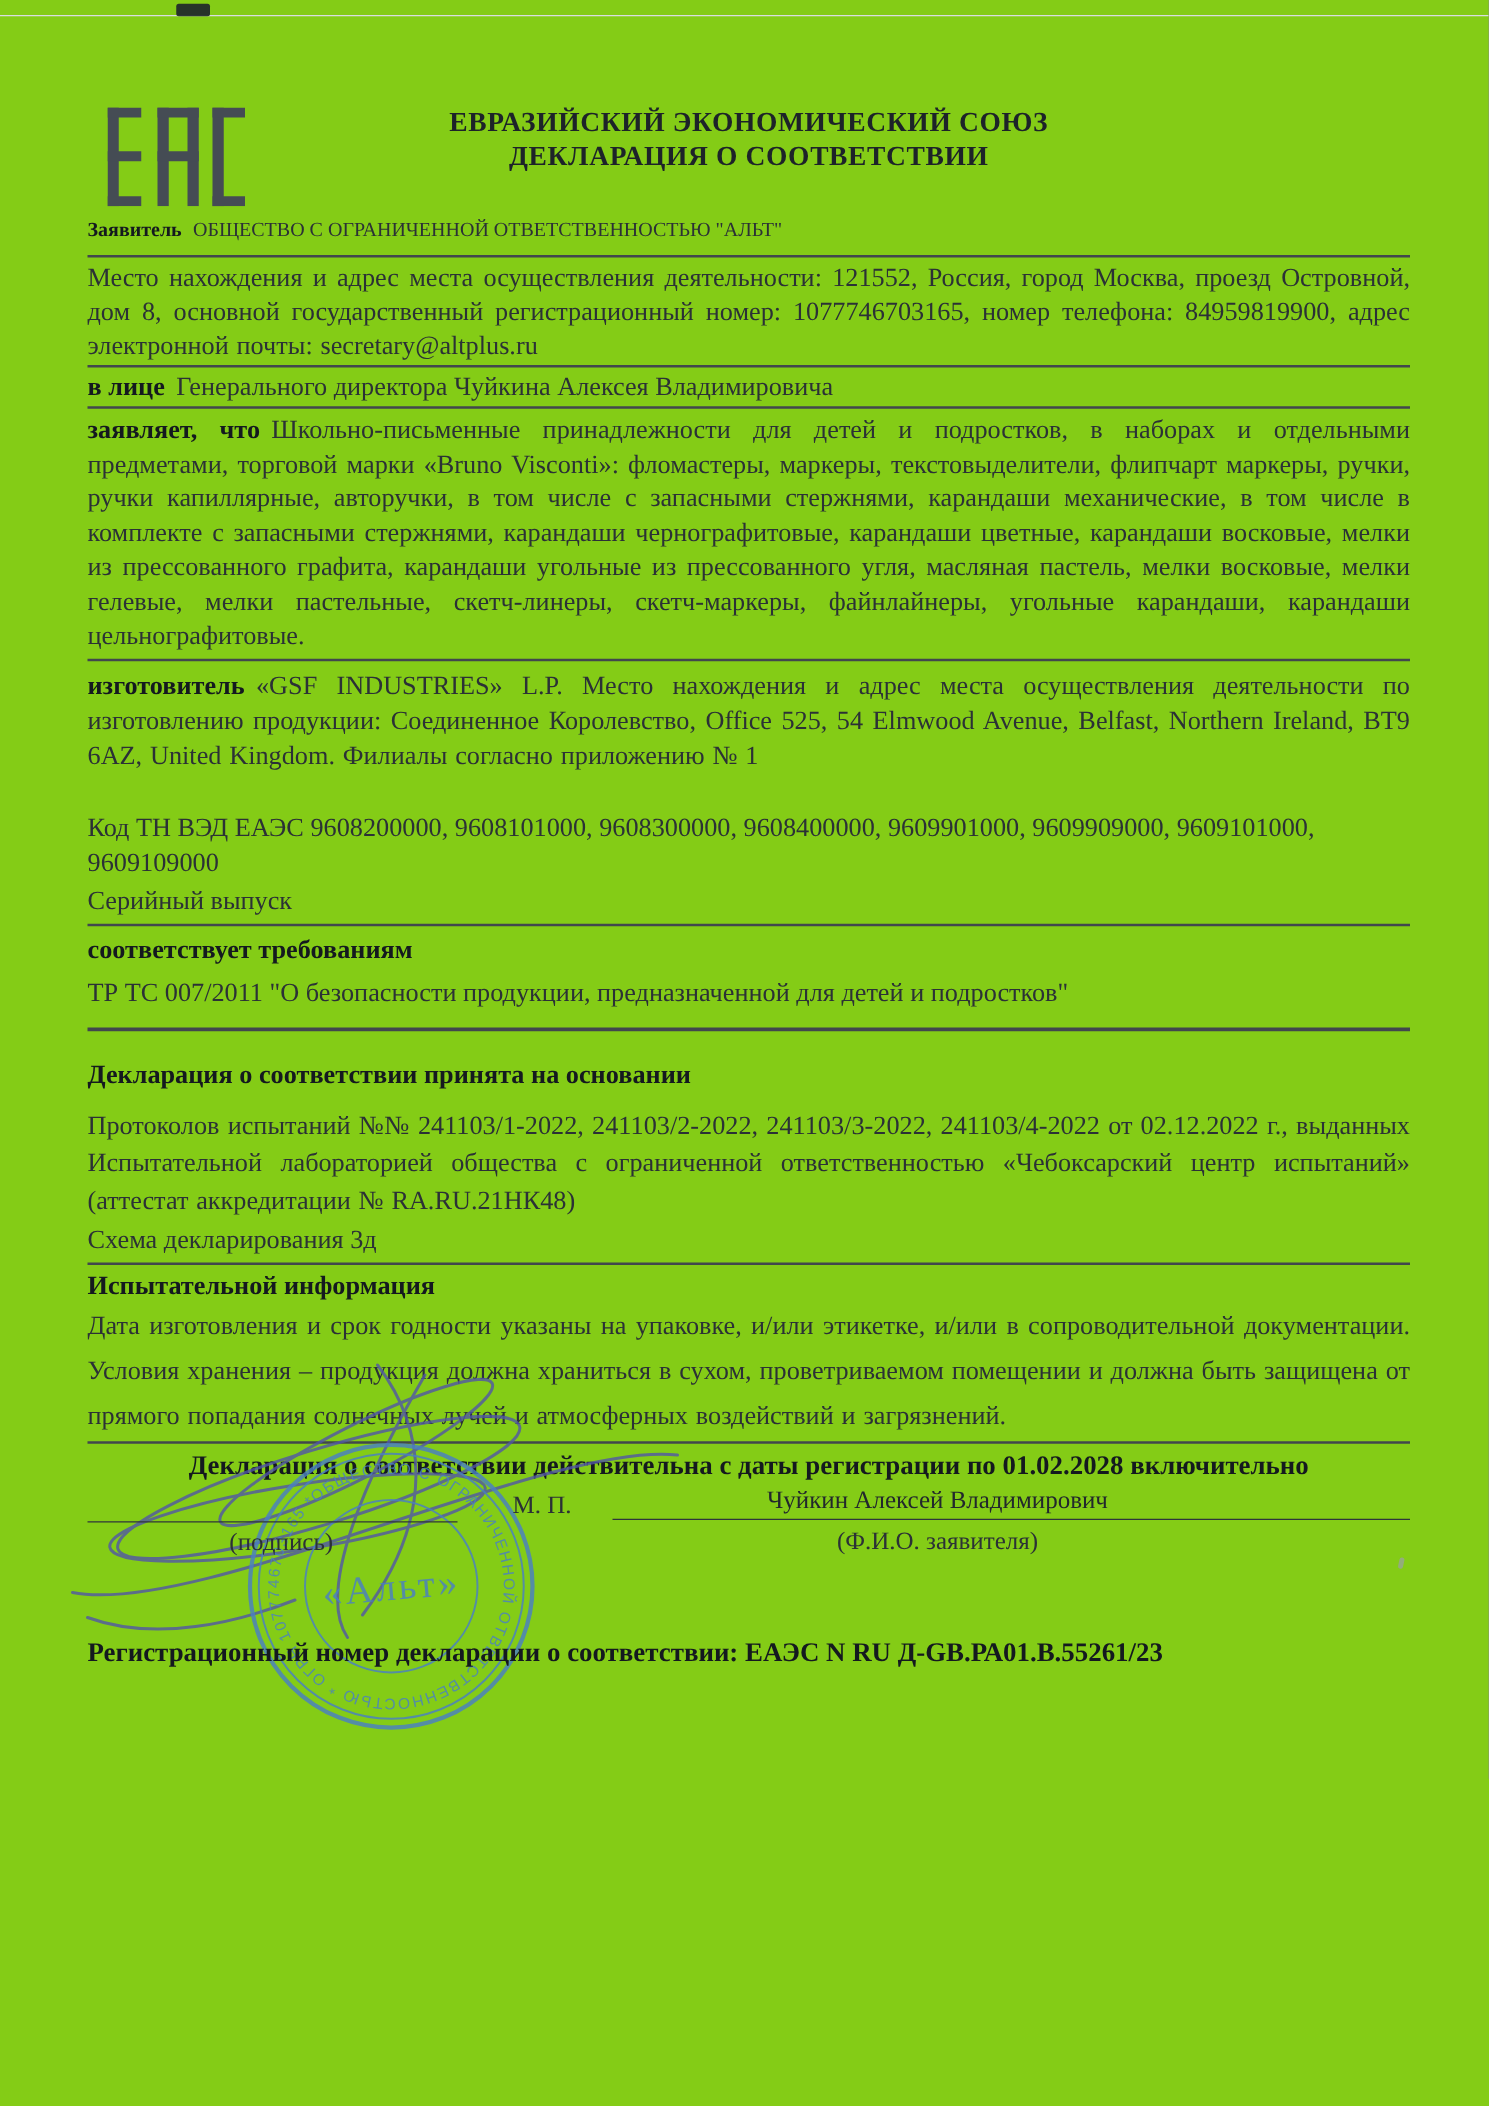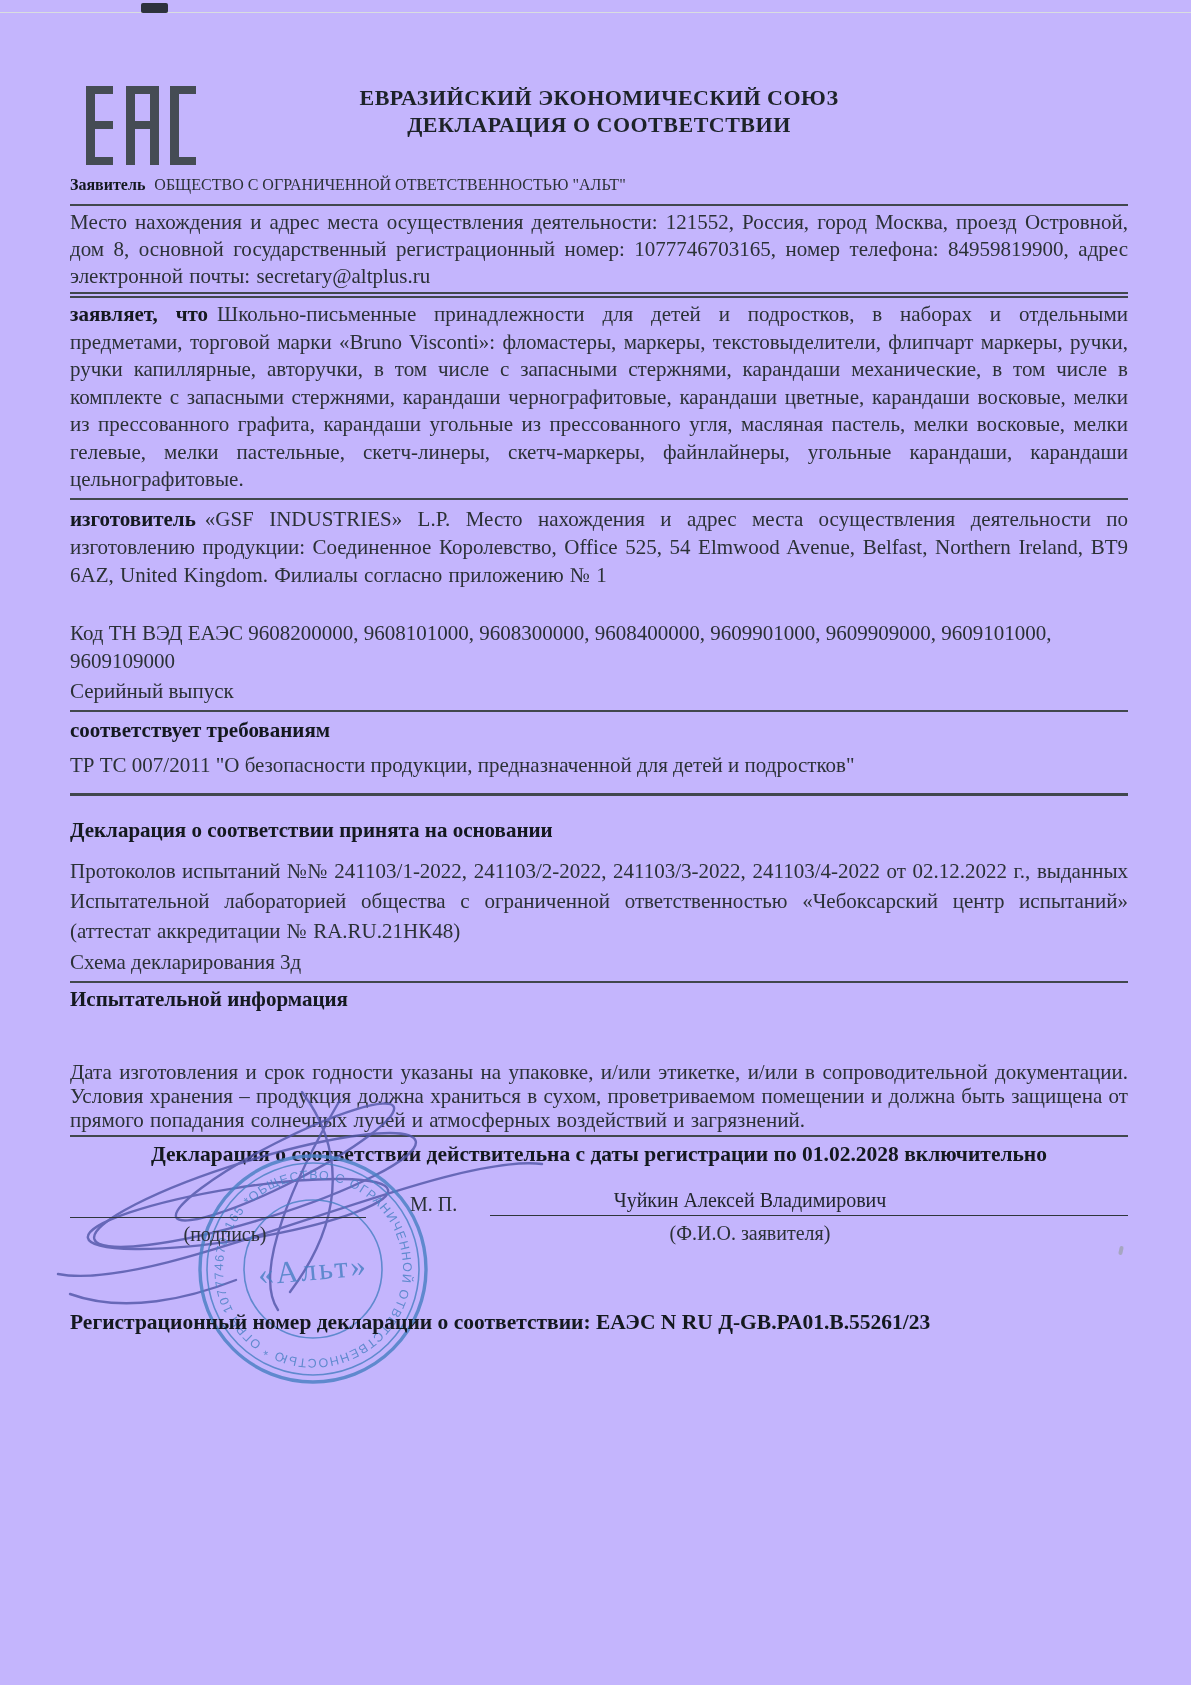--- a/index.html
+++ b/index.html
@@ -1,19 +1,19 @@
 <!DOCTYPE html>
 <html><head>
 <meta charset="utf-8">
 <style>
   html,body{margin:0;padding:0;background:#888;}
   .page{
     position:relative;
     width:1191px;height:1685px;
-    background:#c4b5fd;
+    background:#84cc16;
     margin:0 auto;
     overflow:hidden;
     font-family:"Liberation Serif", serif;
     color:#2b3136;
   }
   
   .scan-topline{position:absolute;left:0;top:12px;width:1191px;height:1px;background:#d9dde0;}
   .scan-dash{position:absolute;left:141px;top:3px;width:27px;height:10px;background:#20262b;border-radius:2px;opacity:.92;}
   .scan-tick{position:absolute;left:1119px;top:1246px;width:4px;height:9px;background:#9aa0a6;border-radius:2px;transform:rotate(12deg);opacity:.7;}
 
@@ -42,21 +42,21 @@
   .serial{margin-top:3px;line-height:27px;}
   hr.l5{margin-top:5px;}
   .complies-label{margin-top:5px;font-weight:bold;color:#14191f;line-height:26px;}
   .regulation{margin-top:9px;line-height:27px;}
   hr.l6{margin-top:14px;border-top-width:3px;}
   .basis-label{margin-top:21px;font-weight:bold;color:#14191f;line-height:26px;}
   .basis{margin-top:13px;line-height:30px;}
   .scheme{margin-top:3px;line-height:27px;}
   hr.l7{margin-top:5px;}
   .additional-label{margin-top:3px;font-weight:bold;color:#14191f;line-height:27px;}
-  .additional{line-height:24px;margin-top:47px;}
+  .additional{line-height:36px;}
   hr.l8{margin-top:3px;border-top-width:2.5px;}
   .validity{margin-top:4px;font-weight:bold;color:#14191f;font-size:21.5px;line-height:27px;text-align:center;}
 
   
   .sig-row{position:absolute;left:70px;top:1185px;width:1058px;height:75px;font-size:20px;}
   .sig-line-left{position:absolute;left:0;top:32px;width:296px;border-top:1.6px solid #2f353b;}
   .sig-caption{position:absolute;left:55px;top:38px;width:200px;text-align:center;color:#2b3136;}
   .mp{position:absolute;left:340px;top:8px;color:#2b3136;}
   .sig-line-right{position:absolute;left:420px;top:30px;width:638px;border-top:1.6px solid #2f353b;}
   .sig-name{position:absolute;left:360px;top:4px;width:640px;text-align:center;color:#22272d;}
@@ -99,20 +99,21 @@
       <div class="hline">ЕВРАЗИЙСКИЙ ЭКОНОМИЧЕСКИЙ СОЮЗ</div>
       <div class="hline">ДЕКЛАРАЦИЯ О СООТВЕТСТВИИ</div>
     </div>
 
     <div class="row-applicant t"><b class="lbl">Заявитель</b><span>ОБЩЕСТВО С ОГРАНИЧЕННОЙ ОТВЕТСТВЕННОСТЬЮ "АЛЬТ"</span></div>
     <hr class="l1">
 
     <p class="addr t just">Место нахождения и адрес места осуществления деятельности: 121552, Россия, город Москва, проезд Островной, дом 8, основной государственный регистрационный номер: 1077746703165, номер телефона: 84959819900, адрес электронной почты: secretary@altplus.ru</p>
     <hr class="l2">
 
+    <div class="row-repr t"><b class="lbl">в лице</b><span>Генерального директора Чуйкина Алексея Владимировича</span></div>
     <hr class="l3">
 
     <p class="product t just"><b class="lbl">заявляет, что</b><span>Школьно-письменные принадлежности для детей и подростков, в наборах и отдельными предметами, торговой марки «Bruno Visconti»: фломастеры, маркеры, текстовыделители, флипчарт маркеры, ручки, ручки капиллярные, авторучки, в том числе с запасными стержнями, карандаши механические, в том числе в комплекте с запасными стержнями, карандаши чернографитовые, карандаши цветные, карандаши восковые, мелки из прессованного графита, карандаши угольные из прессованного угля, масляная пастель, мелки восковые, мелки гелевые, мелки пастельные, скетч-линеры, скетч-маркеры, файнлайнеры, угольные карандаши, карандаши цельнографитовые.</span></p>
     <hr class="l4">
 
     <p class="manufacturer t just"><b class="lbl">изготовитель</b><span>«GSF INDUSTRIES» L.P. Место нахождения и адрес места осуществления деятельности по изготовлению продукции: Соединенное Королевство, Office 525, 54 Elmwood Avenue, Belfast, Northern Ireland, BT9 6AZ, United Kingdom. Филиалы согласно приложению № 1</span></p>
 
     <p class="codes t">Код ТН ВЭД ЕАЭС 9608200000, 9608101000, 9608300000, 9608400000, 9609901000, 9609909000, 9609101000, 9609109000</p>
     <p class="serial t">Серийный выпуск</p>
     <hr class="l5">

